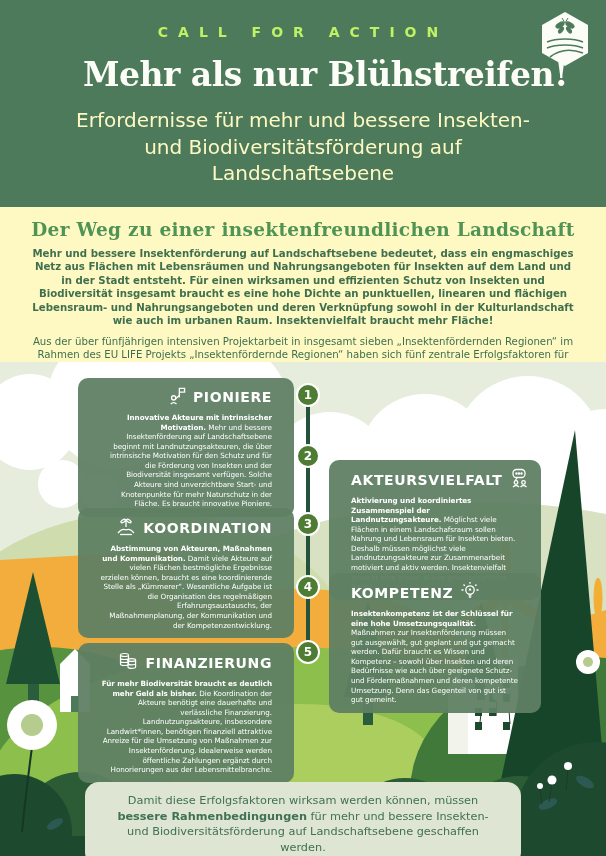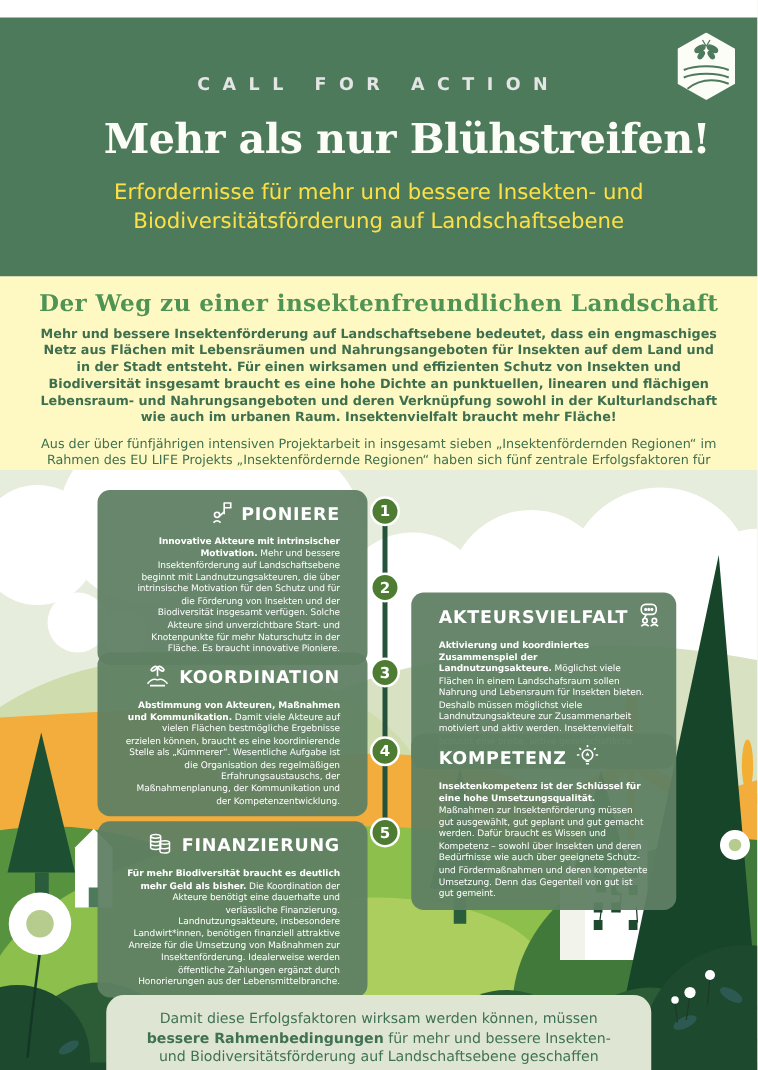--- a/index.html
+++ b/index.html
@@ -1,24 +1,24 @@
 <!DOCTYPE html>
 <html lang="de"><head>
 <meta charset="utf-8">
 <style>
   html,body{margin:0;padding:0;background:#fff;}
   .page{width:606px;height:856px;position:relative;overflow:hidden;
         font-family:"DejaVu Sans","Liberation Sans",sans-serif;}
 
   
   .header{height:207px;background:#4d7a5b;color:#fff;text-align:center;position:relative;}
-  .kicker{padding-top:46px;font-size:14px;font-weight:700;letter-spacing:10px;color:#e5e5e5;margin-top:14px;}
+  .kicker{padding-top:24px;font-size:14px;font-weight:700;letter-spacing:10px;color:#bef264;}
   .main-title{font-family:"DejaVu Serif","Liberation Serif",serif;font-weight:700;
               font-size:33px;margin-top:15px;white-space:nowrap;color:#fdfdf8;letter-spacing:-0.5px;padding-left:45px;}
-  .subtitle{width:460px;margin:13px auto 14px;font-size:17px;line-height:1.33;color:#fde047;font-weight:500;}
+  .subtitle{width:460px;margin:13px auto 14px;font-size:20px;line-height:1.33;color:#fef9c3;font-weight:500;}
   .logo{position:absolute;top:12px;right:18px;}
 
   
   .intro{height:155px;background:#fef9c3;text-align:center;color:#3f6f4e;overflow:hidden;box-sizing:border-box;}
   .intro-heading{font-family:"DejaVu Serif","Liberation Serif",serif;font-weight:700;
                  color:#4f9355;font-size:18.5px;padding-top:12px;letter-spacing:0.3px;}
   .intro p{width:548px;margin:7px auto 0;font-size:10.2px;line-height:1.32;}
   .intro p.bold{font-weight:700;}
 
   

